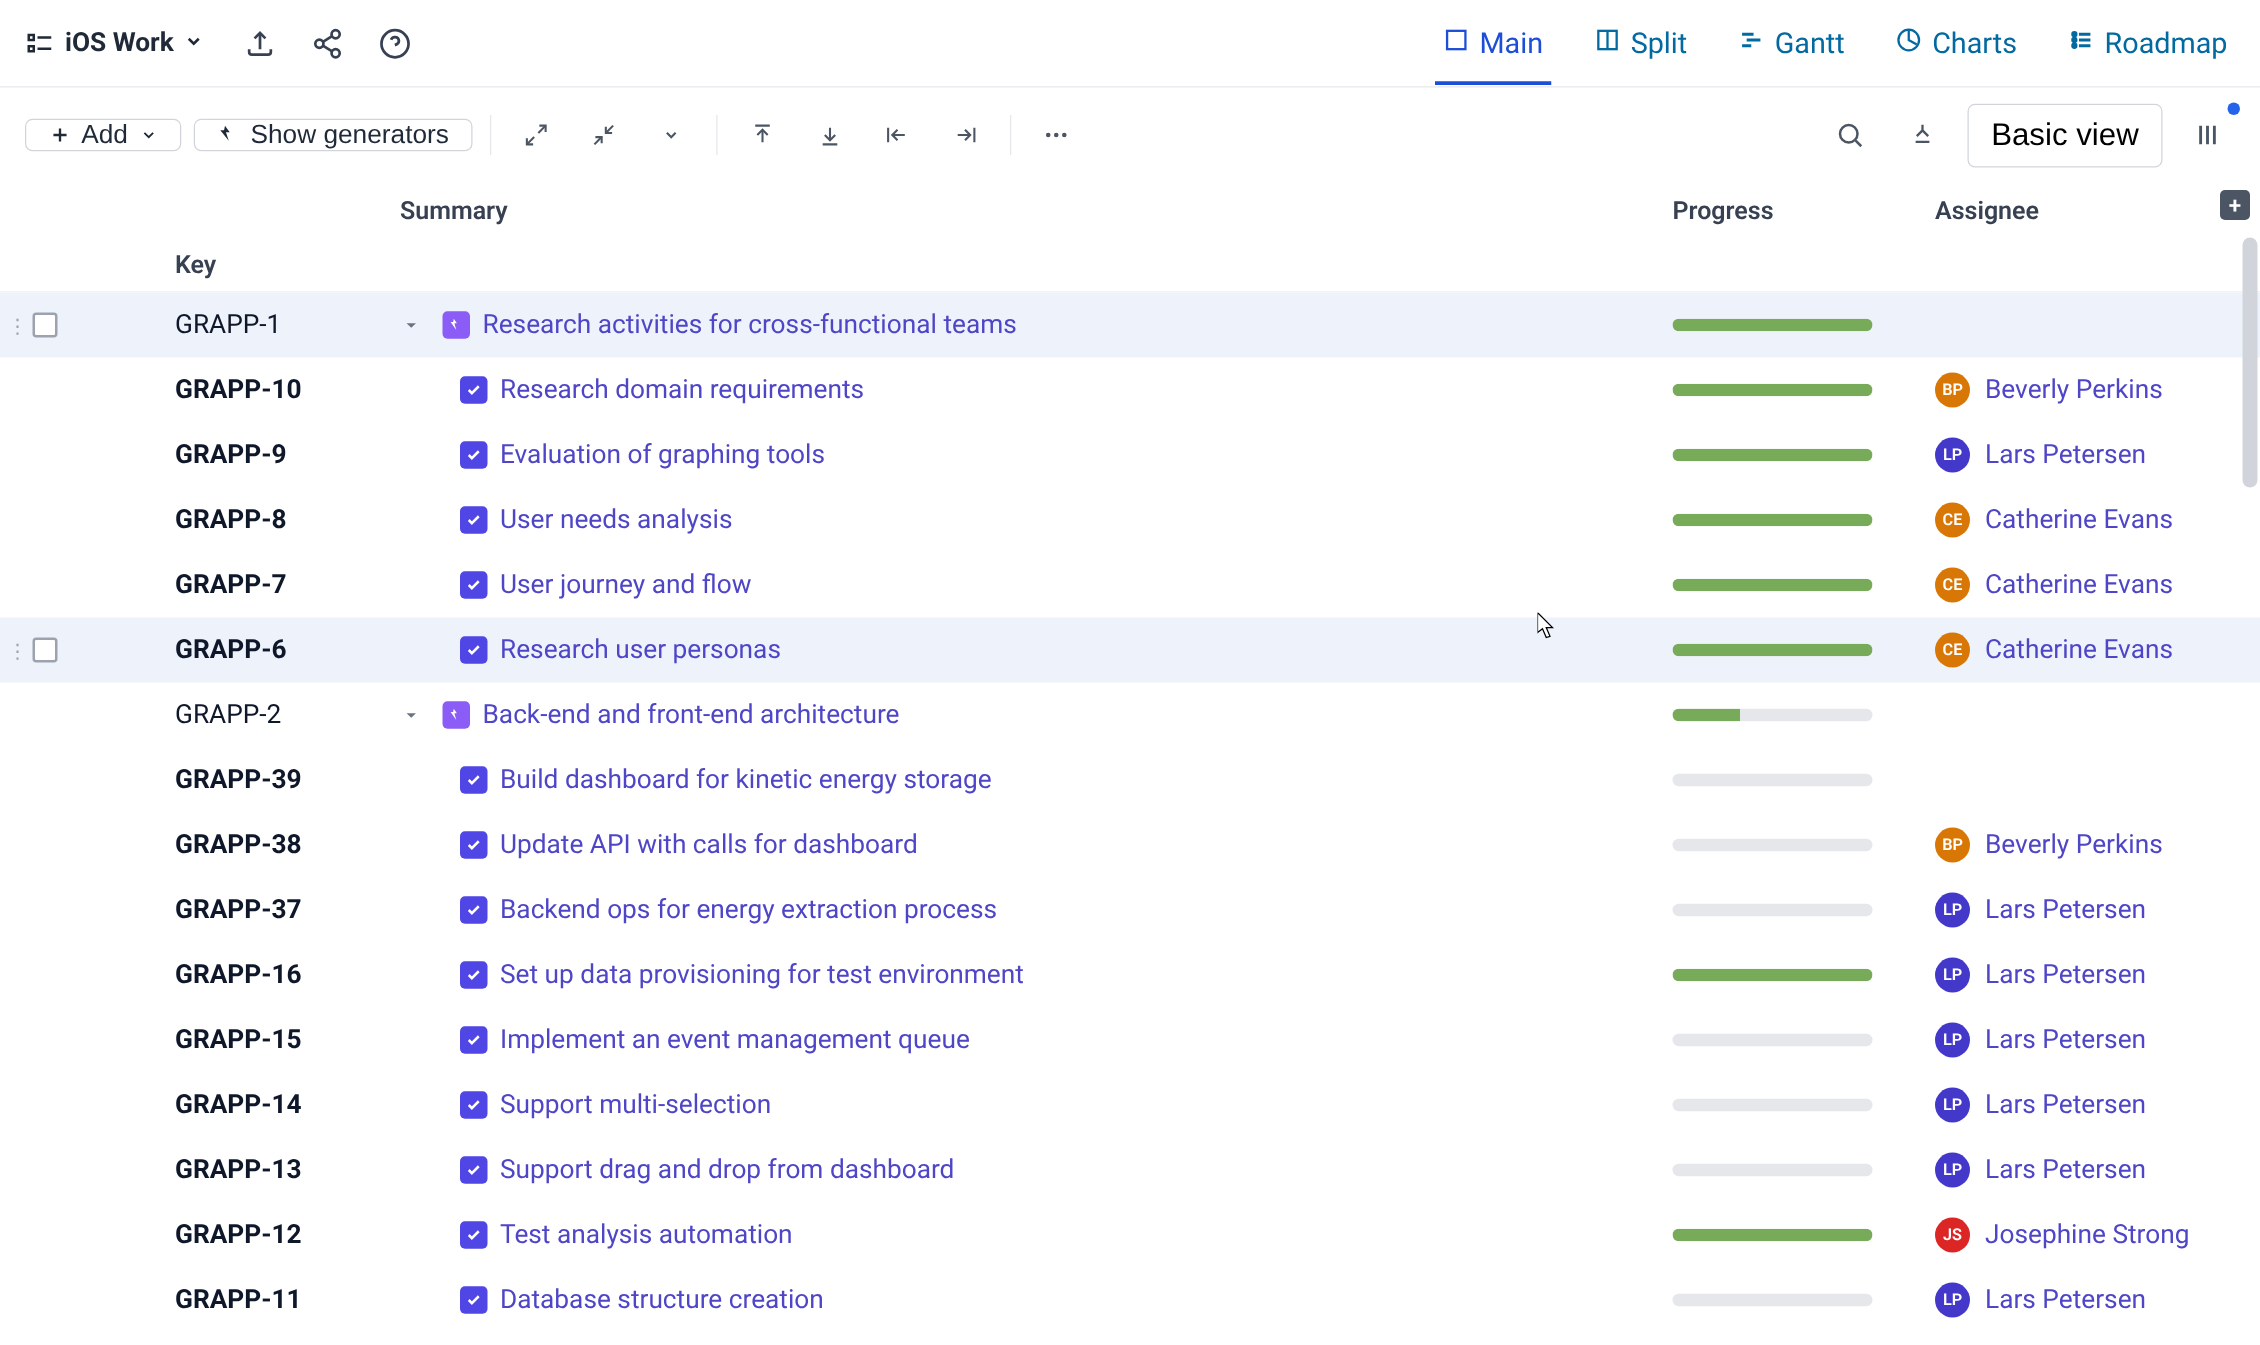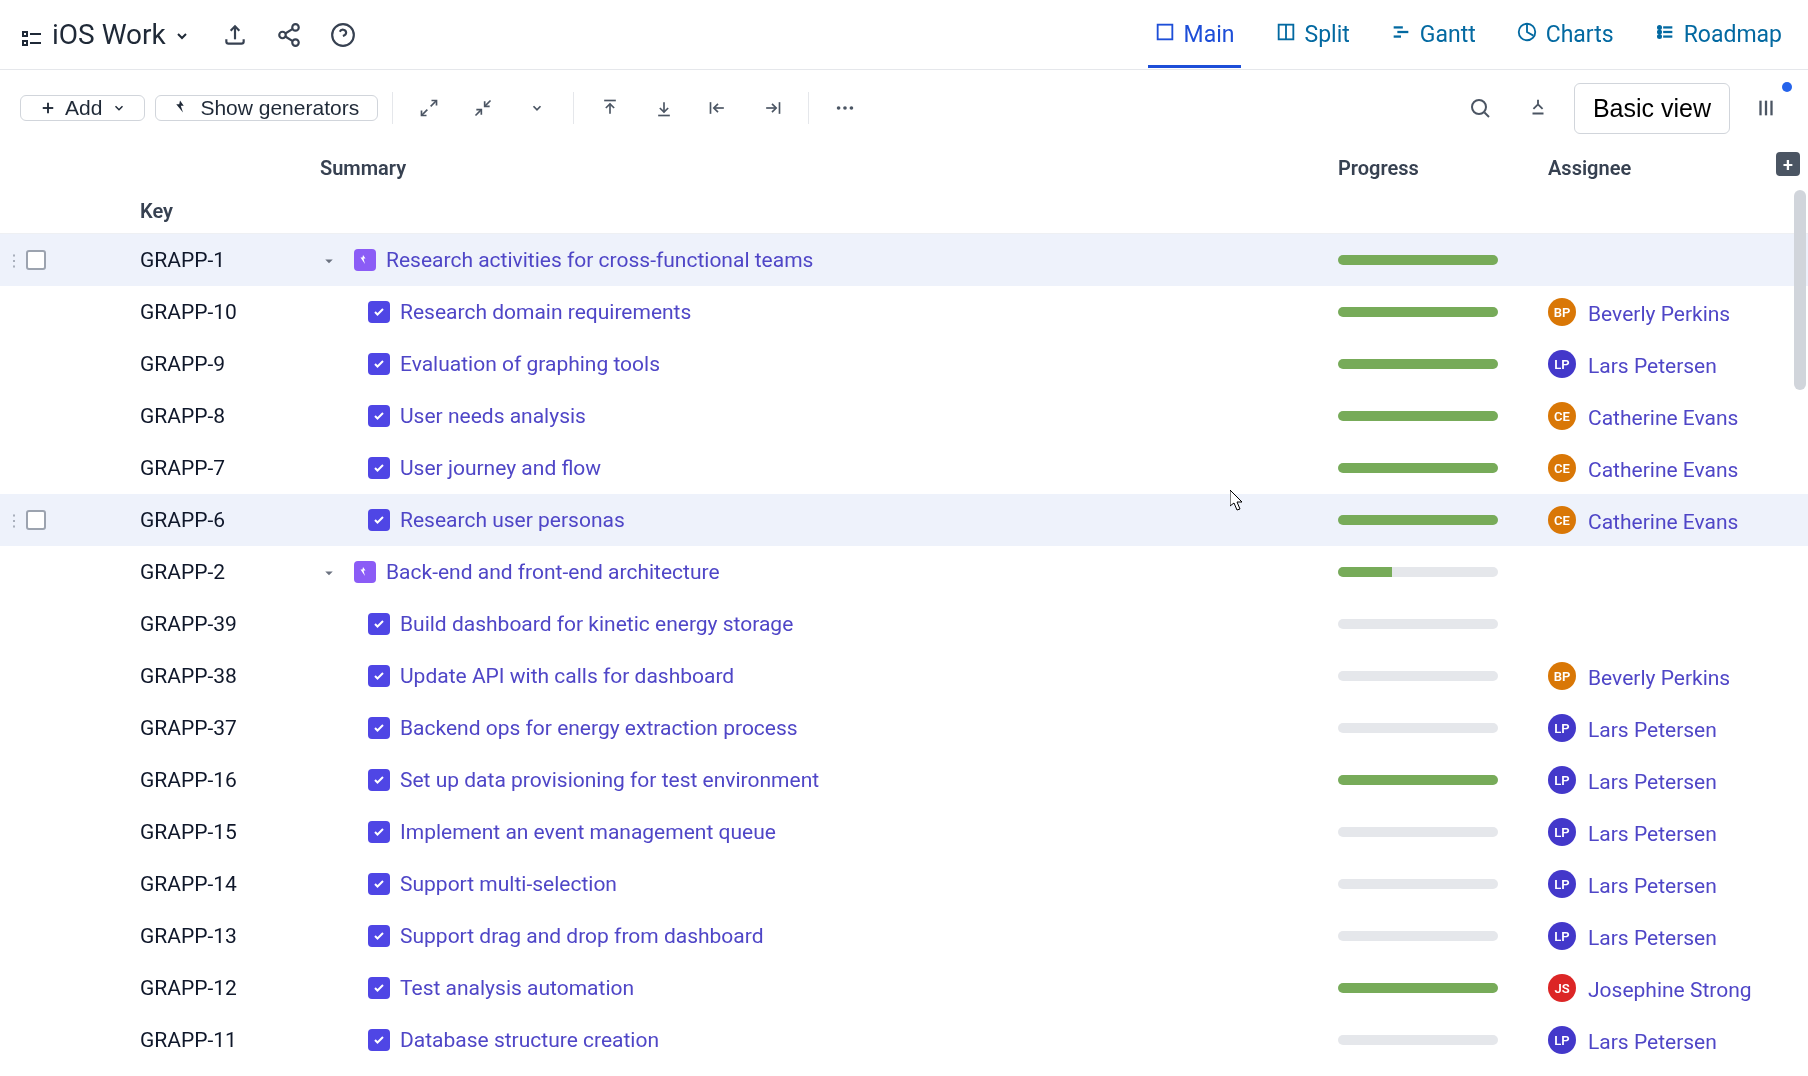--- a/index.html
+++ b/index.html
@@ -13,24 +13,24 @@
 }
 .topbar {
   display: flex;
   align-items: center;
   height: 70px;
   padding: 0 20px;
   border-bottom: 1px solid #e5e7eb;
 }
 .project-select {
   display: flex;
-  align-items: flex-end;
+  align-items: center;
   gap: 8px;
-  font-size: 28px;
-  font-weight: 400;
+  font-size: 21px;
+  font-weight: 700;
   cursor: pointer;
 }
 .project-icon {
   width: 24px; height: 24px;
   display: inline-flex; align-items:center; justify-content:center;
 }
 .topbar-icons {
   display: flex;
   gap: 28px;
   margin-left: 32px;
@@ -184,21 +184,21 @@
   cursor: pointer;
   background: #fff;
 }
 .key-cell {
   width: 232px;
   color: #0f172a;
   padding-left: 52px;
   display: flex; align-items: center; gap: 6px;
   cursor: pointer;
 }
-.row.child .key-cell { padding-left: 52px; }
+.row.child .key-cell { padding-left: 52px; font-weight: bold; }
 .summary-cell {
   flex: 1;
   display: flex;
   align-items: center;
   gap: 10px;
   color: #4f46c7;
   padding-right: 20px;
 }
 .row.parent .summary-cell { color: #4f46c7; }
 .chev {
@@ -232,21 +232,21 @@
   border-radius: 5px;
   overflow: hidden;
 }
 .progress-fill {
   height: 100%;
   background: #77ab59;
 }
 .assignee-cell {
   width: 280px;
   display: flex;
-  align-items: flex-end;
+  align-items: center;
   gap: 12px;
   padding-left: 20px;
   color: #4f46c7;
 }
 .avatar {
   width: 28px; height: 28px;
   border-radius: 50%;
   display: inline-flex; align-items:center; justify-content:center;
   font-size: 13px;
   font-weight: 600;

